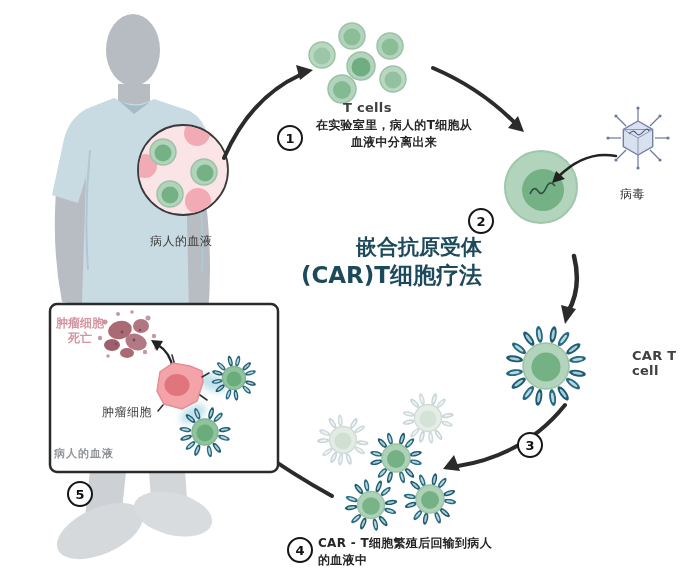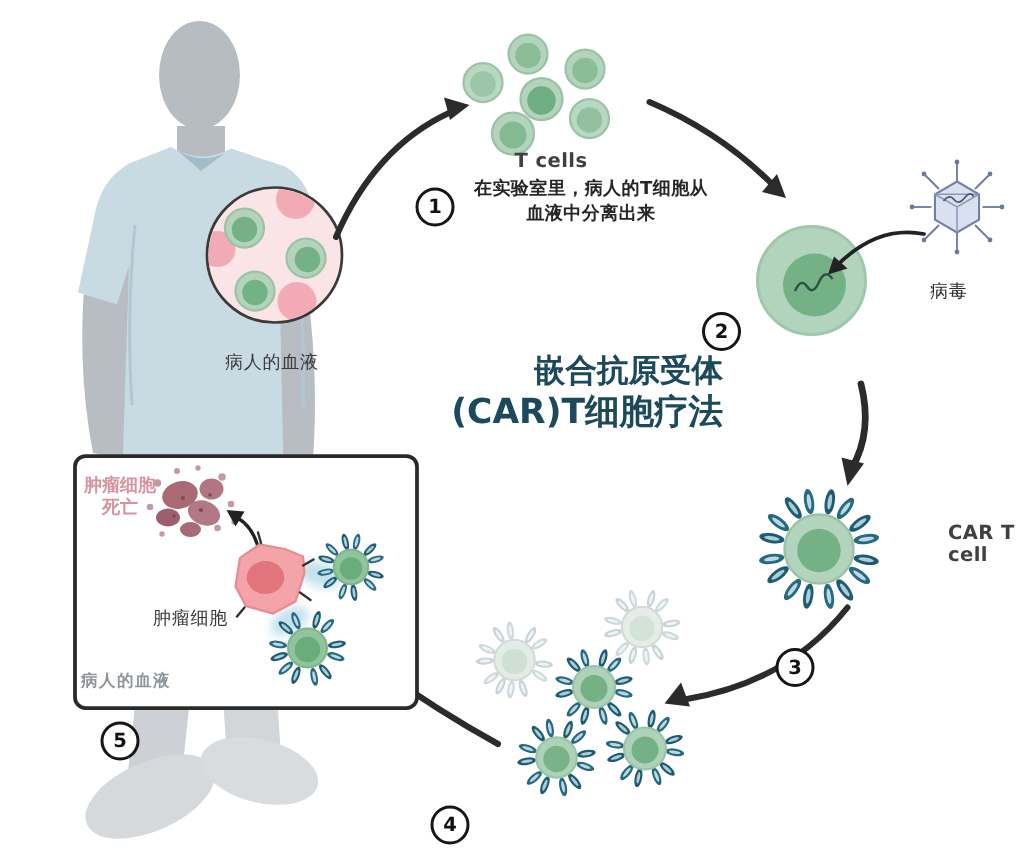--- a/index.html
+++ b/index.html
@@ -348,20 +348,21 @@
     </div>
 
   <div class="abs cell-label" style="left:584px;top:348px;margin-left:48px;">CAR T cell</div>
   <div class="abs num-badge" style="left:517px;top:432px;">
       <span>3</span>
     </div>
 
   <div class="abs num-badge" style="left:287px;top:537px;">
       <span>4</span>
     </div>
+  <div class="abs step-text" style="left:318px;top:535px;width:182px;">CAR - T细胞繁殖后回输到病人的血液中</div>
 
   <div class="abs num-badge" style="left:67px;top:481px;">
       <span>5</span>
     </div>
 
   <div class="abs pink-label" style="left:53px;top:316px;width:54px;">
     <span style="display:block;">肿瘤细胞</span>
     <span style="display:block;">死亡</span>
   </div>
   <div class="abs zh-label" style="left:102px;top:388px;">肿瘤细胞</div>

